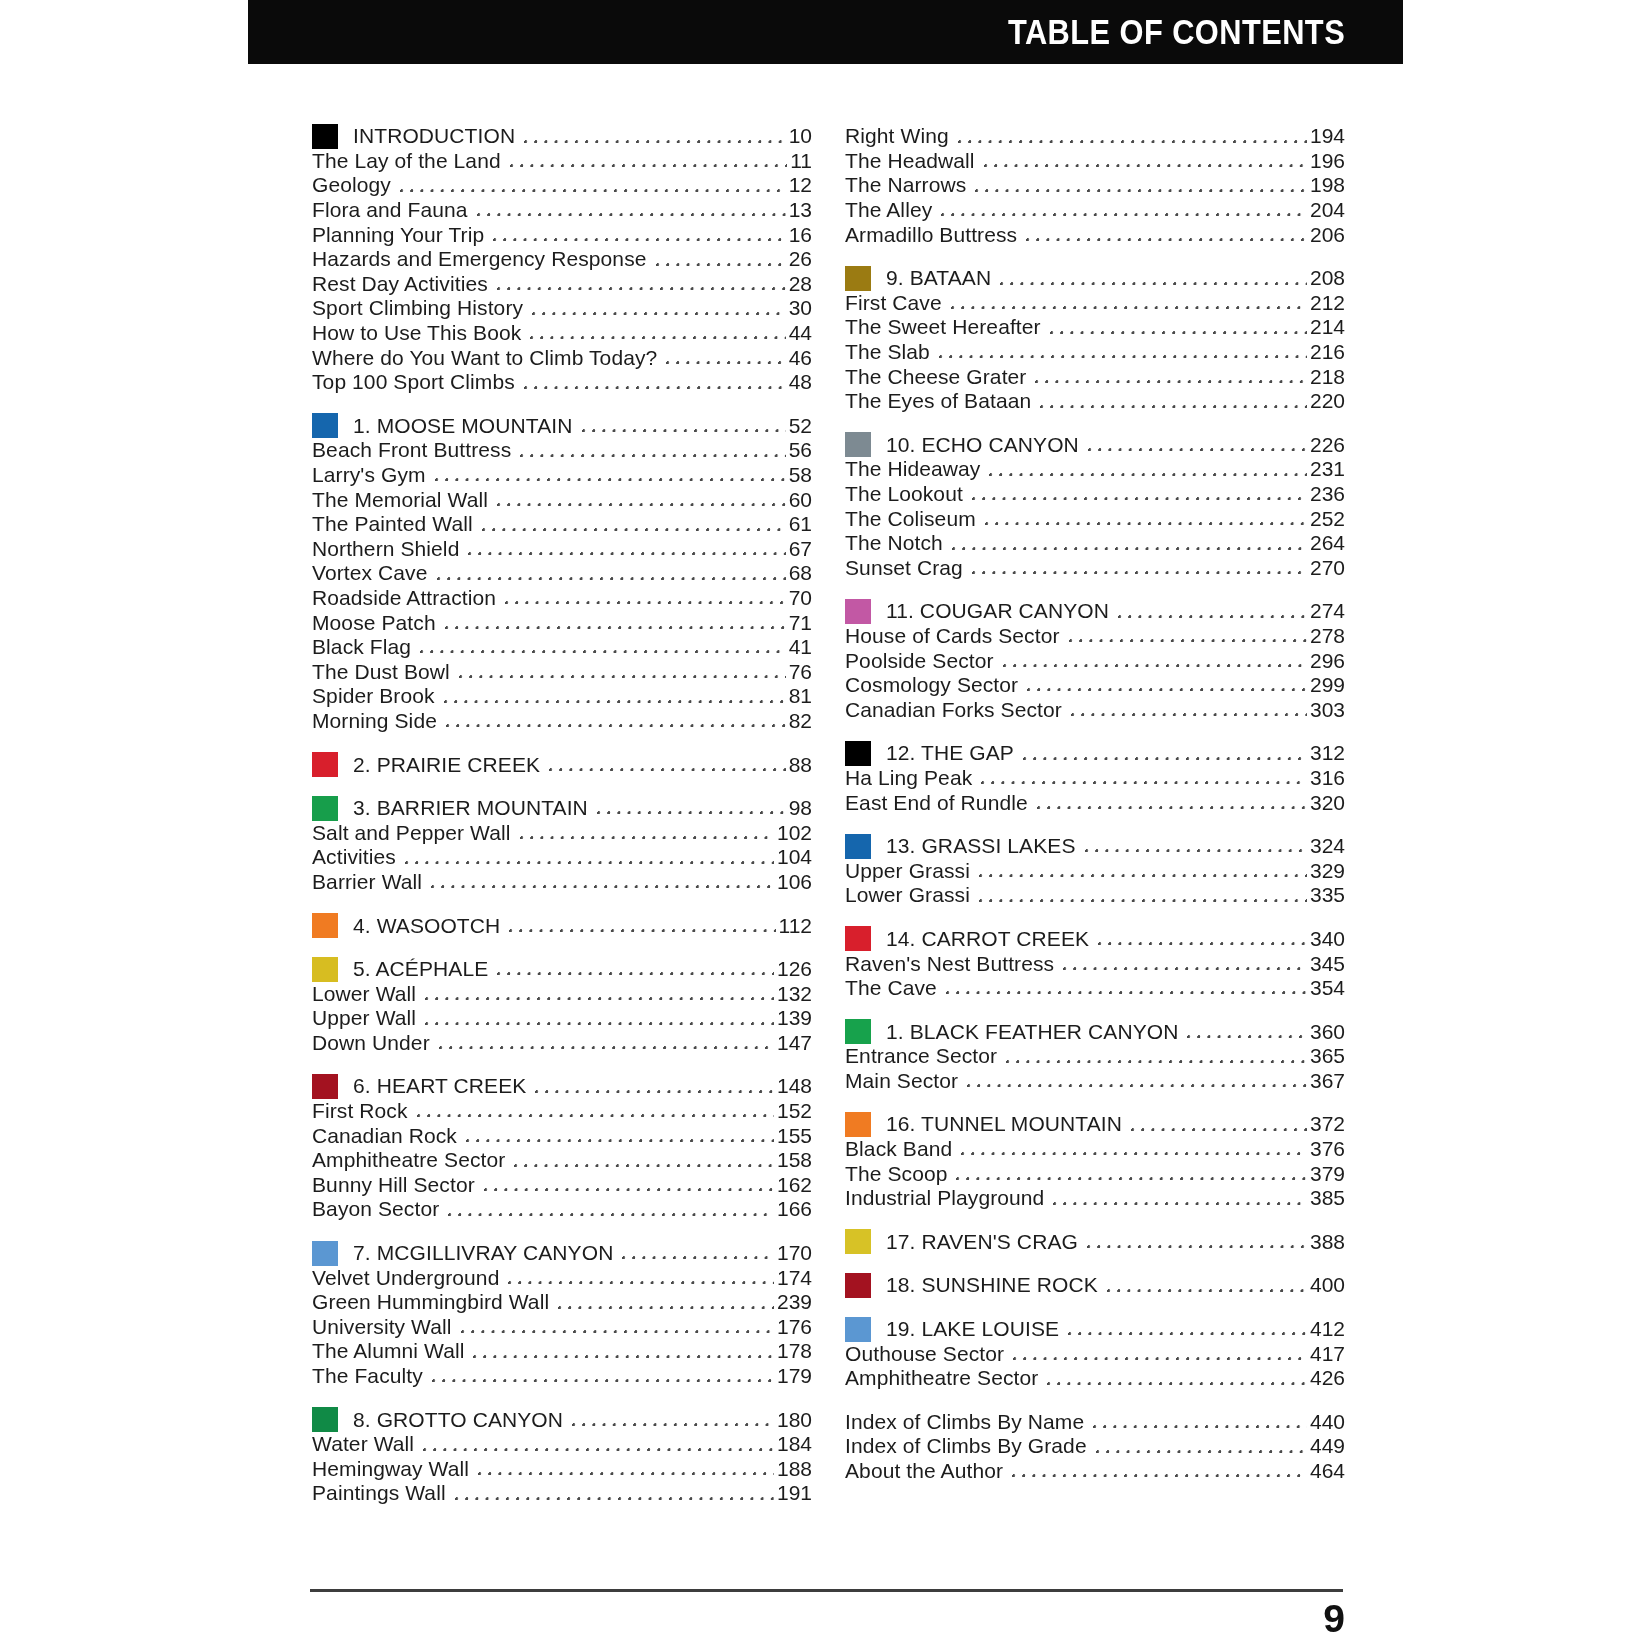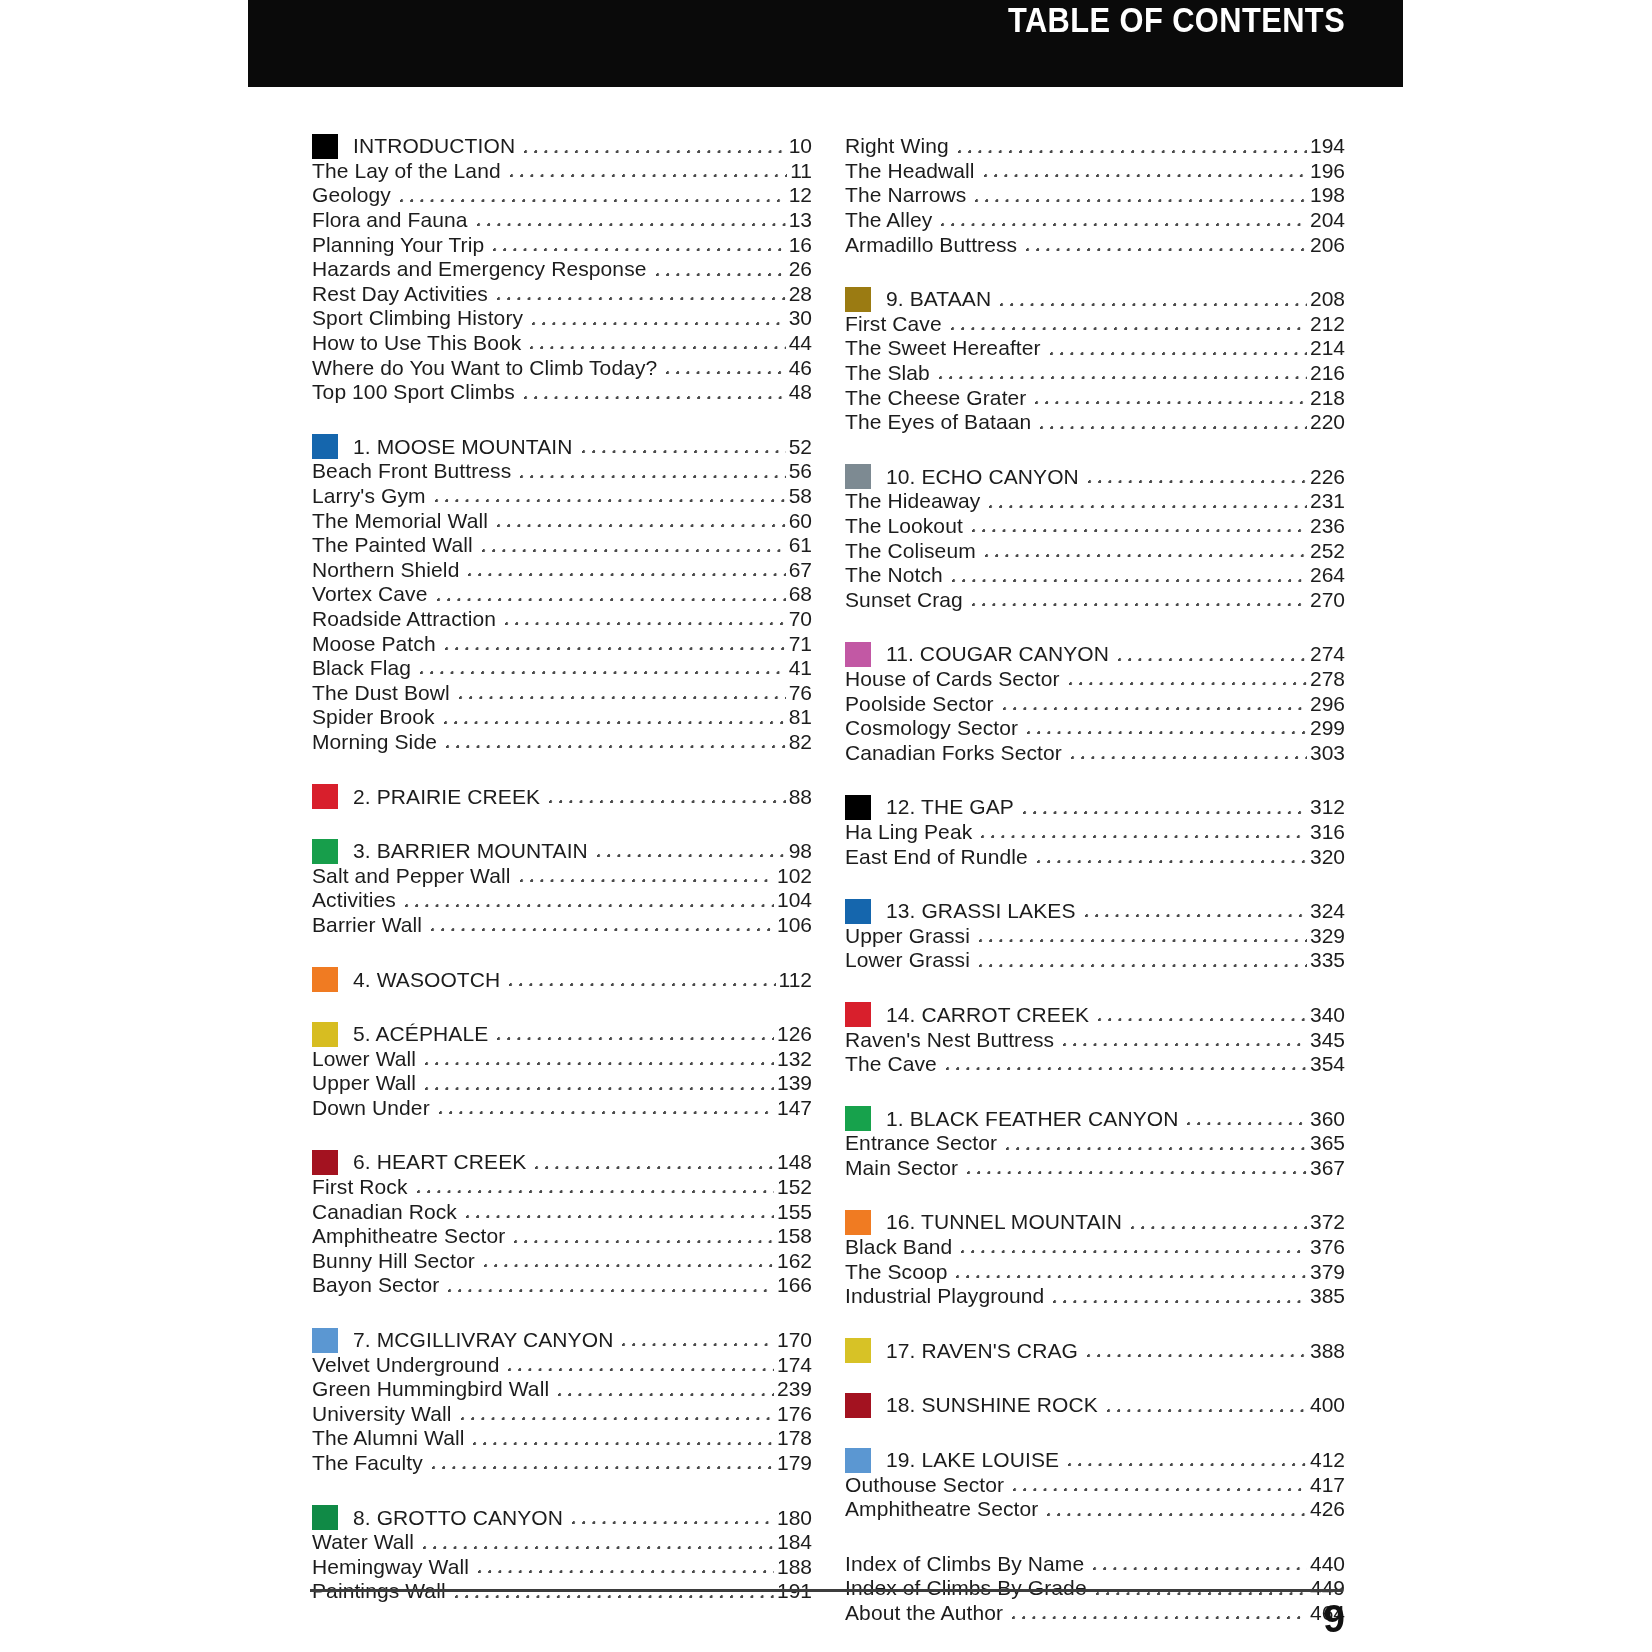--- a/index.html
+++ b/index.html
@@ -2,35 +2,35 @@
 <html><head>
 <meta charset="utf-8">
 <style>
   html,body{margin:0;padding:0;}
   body{
     width:1652px;height:1652px;position:relative;background:#ffffff;
     font-family:"Liberation Sans","DejaVu Sans",sans-serif;color:#1c1c1c;
     overflow:hidden;
   }
   .header-bar{
-    position:absolute;left:248px;top:0;width:1155px;height:87px;background:#0a0a0a;
-    display:flex;justify-content:flex-end;box-sizing:border-box;
+    position:absolute;left:248px;top:0;width:1155px;height:64px;background:#0a0a0a;
+    display:flex;align-items:center;justify-content:flex-end;box-sizing:border-box;
     padding-right:58px;
   }
   .header-title{
     color:#ffffff;font-weight:700;font-size:35px;letter-spacing:0.5px;
     transform:scaleX(0.88);transform-origin:right center;white-space:nowrap;
   }
   .content{
     position:absolute;left:312px;top:124px;width:1033px;
     display:flex;gap:33px;font-size:21px;
   }
   .col{width:500px;flex:none;}
-  .section{margin-top:30px;}
-  .section:first-child{margin-top:10px;}
+  .section{margin-top:19px;}
+  .section:first-child{margin-top:0;}
   .row{display:flex;align-items:center;height:24.6px;white-space:nowrap;}
   .sw{width:26px;height:25px;flex:none;margin-right:15px;}
   .lbl{flex:none;letter-spacing:0.1px;}
   .leader{flex:1 1 auto;position:relative;margin:0 3px 0 7px;min-width:12px;align-self:stretch;}
   .leader::before{
     content:"";position:absolute;left:2px;right:0;bottom:5px;height:4px;
     background-image:radial-gradient(circle at 1.6px 1.8px,#4a4a4a 1.45px,rgba(0,0,0,0) 1.7px);
     background-size:10.2px 4px;background-repeat:repeat-x;
   }
   .pg{flex:none;}

